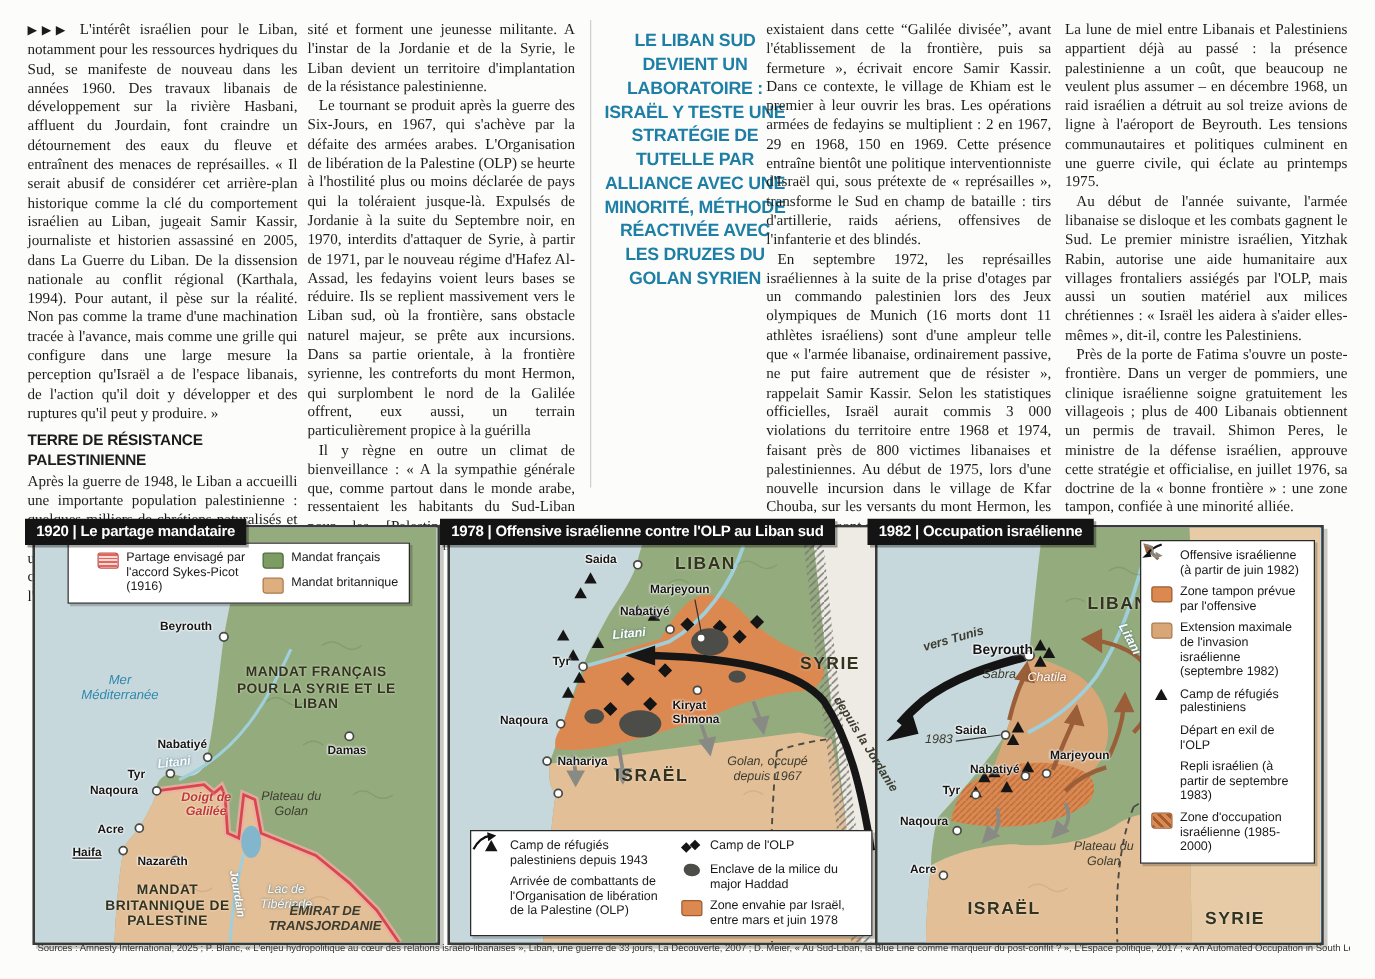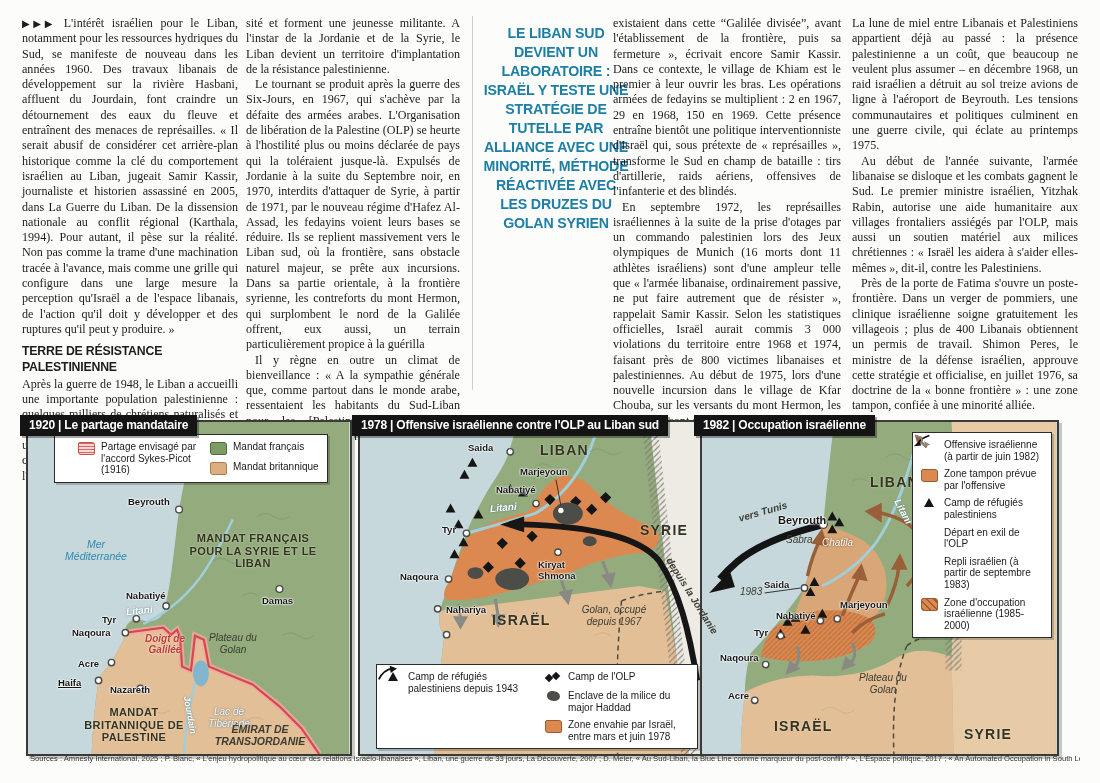--- a/index.html
+++ b/index.html
@@ -261,20 +261,21 @@
             </span>
           <span>Camp de réfugiés palestiniens depuis 1943</span>
         </div>
         <div class="leg-item">
           <span class="leg-icon">
             <svg width="20" height="16" viewBox="0 0 22 16">
                 <path d="M2,15 C6,7 11,4 17,3" stroke="#111" fill="none" stroke-width="2"></path>
                 <polygon points="14,0 22,3 15,8" fill="#111"></polygon>
               </svg>
           </span>
+          <span>Arrivée de combattants de l'Organisation de libération de la Palestine (OLP)</span>
         </div>
       </div>
       <div style="flex:1;">
         <div class="leg-item">
           <span class="leg-icon">
               <span class="diam2">
                 <i></i>
                 <i></i>
               </span>
             </span>
@@ -395,20 +396,26 @@
         <span>Offensive israélienne (à partir de juin 1982)</span>
       </div>
       <div class="leg-item">
         <span class="leg-icon">
             <span class="sw sw-orange"></span>
           </span>
         <span>Zone tampon prévue par l'offensive</span>
       </div>
       <div class="leg-item">
         <span class="leg-icon">
+            <span class="sw sw-ltan"></span>
+          </span>
+        <span>Extension maximale de l'invasion israélienne (septembre 1982)</span>
+      </div>
+      <div class="leg-item">
+        <span class="leg-icon">
             <span class="tri"></span>
           </span>
         <span>Camp de réfugiés palestiniens</span>
       </div>
       <div class="leg-item">
         <span class="leg-icon">
           <svg width="18" height="15" viewBox="0 0 22 16">
               <path d="M20,2 C14,4 9,7 6,11" stroke="#111" fill="none" stroke-width="2"></path>
               <polygon points="8,8 1,15 10,14" fill="#111"></polygon>
             </svg>

